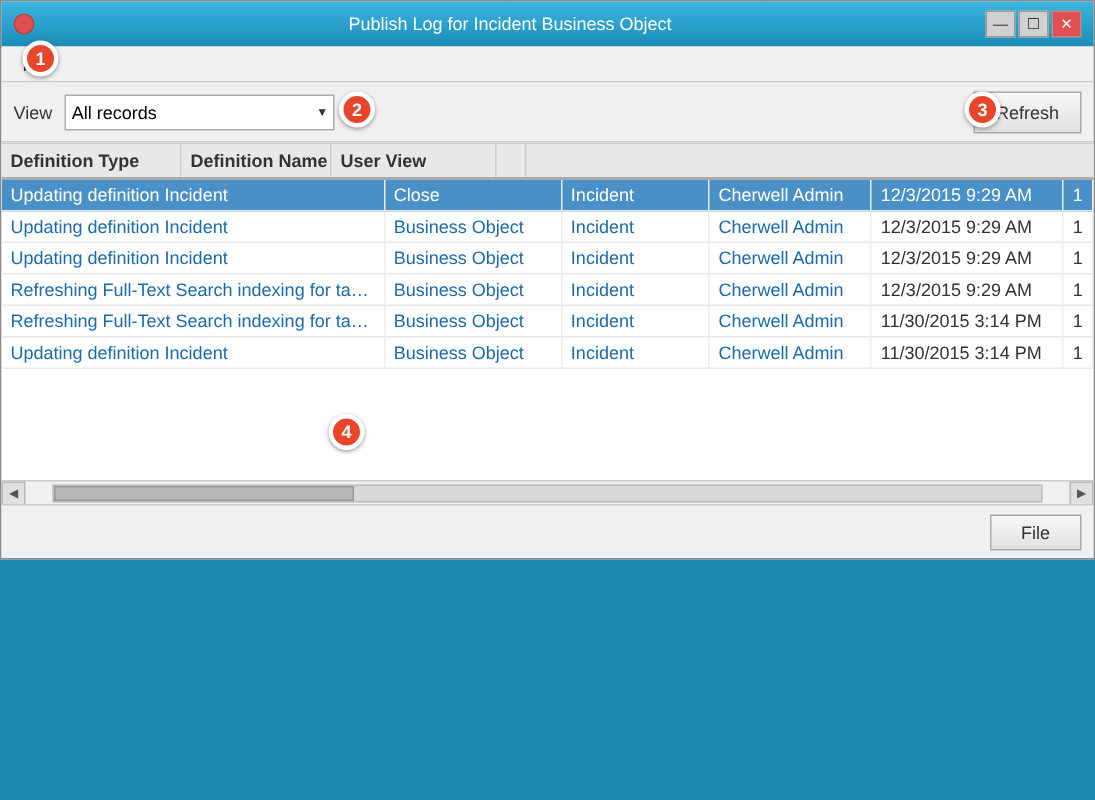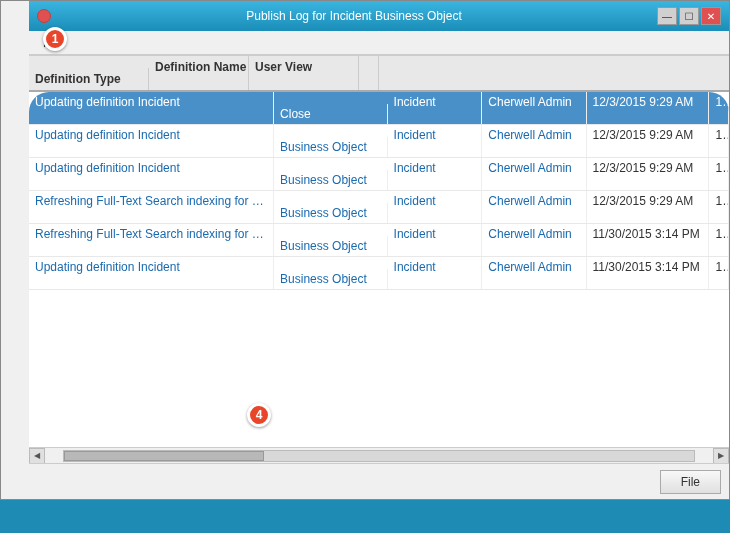--- a/index.html
+++ b/index.html
@@ -6,26 +6,25 @@
     body {
       font-family: 'Segoe UI', Tahoma, Geneva, Verdana, sans-serif;
       font-size: 12px;
       background: #1e8bb5;
       width: 730px;
       height: 533px;
       overflow: hidden;
     }
     .window {
       width: 730px;
-      height: 500px;
+      height: 373px;
       background: #f0f0f0;
       border: 1px solid #888;
       display: flex;
       flex-direction: column;
-      padding-left: 28px;
     }
     .title-bar {
       background: linear-gradient(to bottom, #3ab5e0, #1a8db8);
       height: 30px;
       display: flex;
       align-items: center;
       justify-content: space-between;
       padding: 0 8px;
       color: white;
       font-size: 12px;
@@ -151,30 +150,29 @@
       padding: 4px 6px;
       font-size: 12px;
       font-weight: bold;
       color: #333;
       border-right: 1px solid #ccc;
       white-space: nowrap;
       overflow: hidden;
       cursor: pointer;
     }
     .col-short-desc { width: 260px; }
-    .col-def-type { width: 120px; margin-top: 12px; }
+    .col-def-type { width: 120px; }
     .col-def-name { width: 100px; }
     .col-user { width: 110px; }
     .col-started { width: 130px; }
     .col-extra { width: 20px; }
     .table-body {
       flex: 1;
       overflow-y: auto;
       overflow-x: hidden;
-      border-radius: 20px;
     }
     .tr {
       display: flex;
       border-bottom: 1px solid #e8e8e8;
       cursor: pointer;
     }
     .tr.selected {
       background: #4a90c8;
     }
     .tr.selected .td {
@@ -279,20 +277,35 @@
       <div class="title-btn close-btn">✕</div>
     </div>
   </div>
 
   <div class="menu-bar" style="position:relative;">
     <div class="menu-item">File</div>
 
     <div class="annotation" style="left: 14px; top: -4px;">1</div>
   </div>
 
+  <div class="toolbar" style="position:relative;">
+    <span class="toolbar-label">View</span>
+    <div class="select-wrapper">
+      <select class="toolbar-select">
+        <option>All records</option>
+        <option>Recent records</option>
+        <option>Today's records</option>
+      </select>
+    </div>
+
+    <div class="annotation" style="left: 225px; top: 6px;">2</div>
+    <button class="refresh-btn">Refresh</button>
+
+    <div class="annotation" style="right: 62px; top: 6px;">3</div>
+  </div>
 
   <div class="table-container" style="position:relative;">
     <div class="table-header">
       <div class="th col-def-type">
         <span>Definition Type</span>
       </div>
       <div class="th col-def-name">
         <span>Definition Name</span>
       </div>
       <div class="th col-user">

